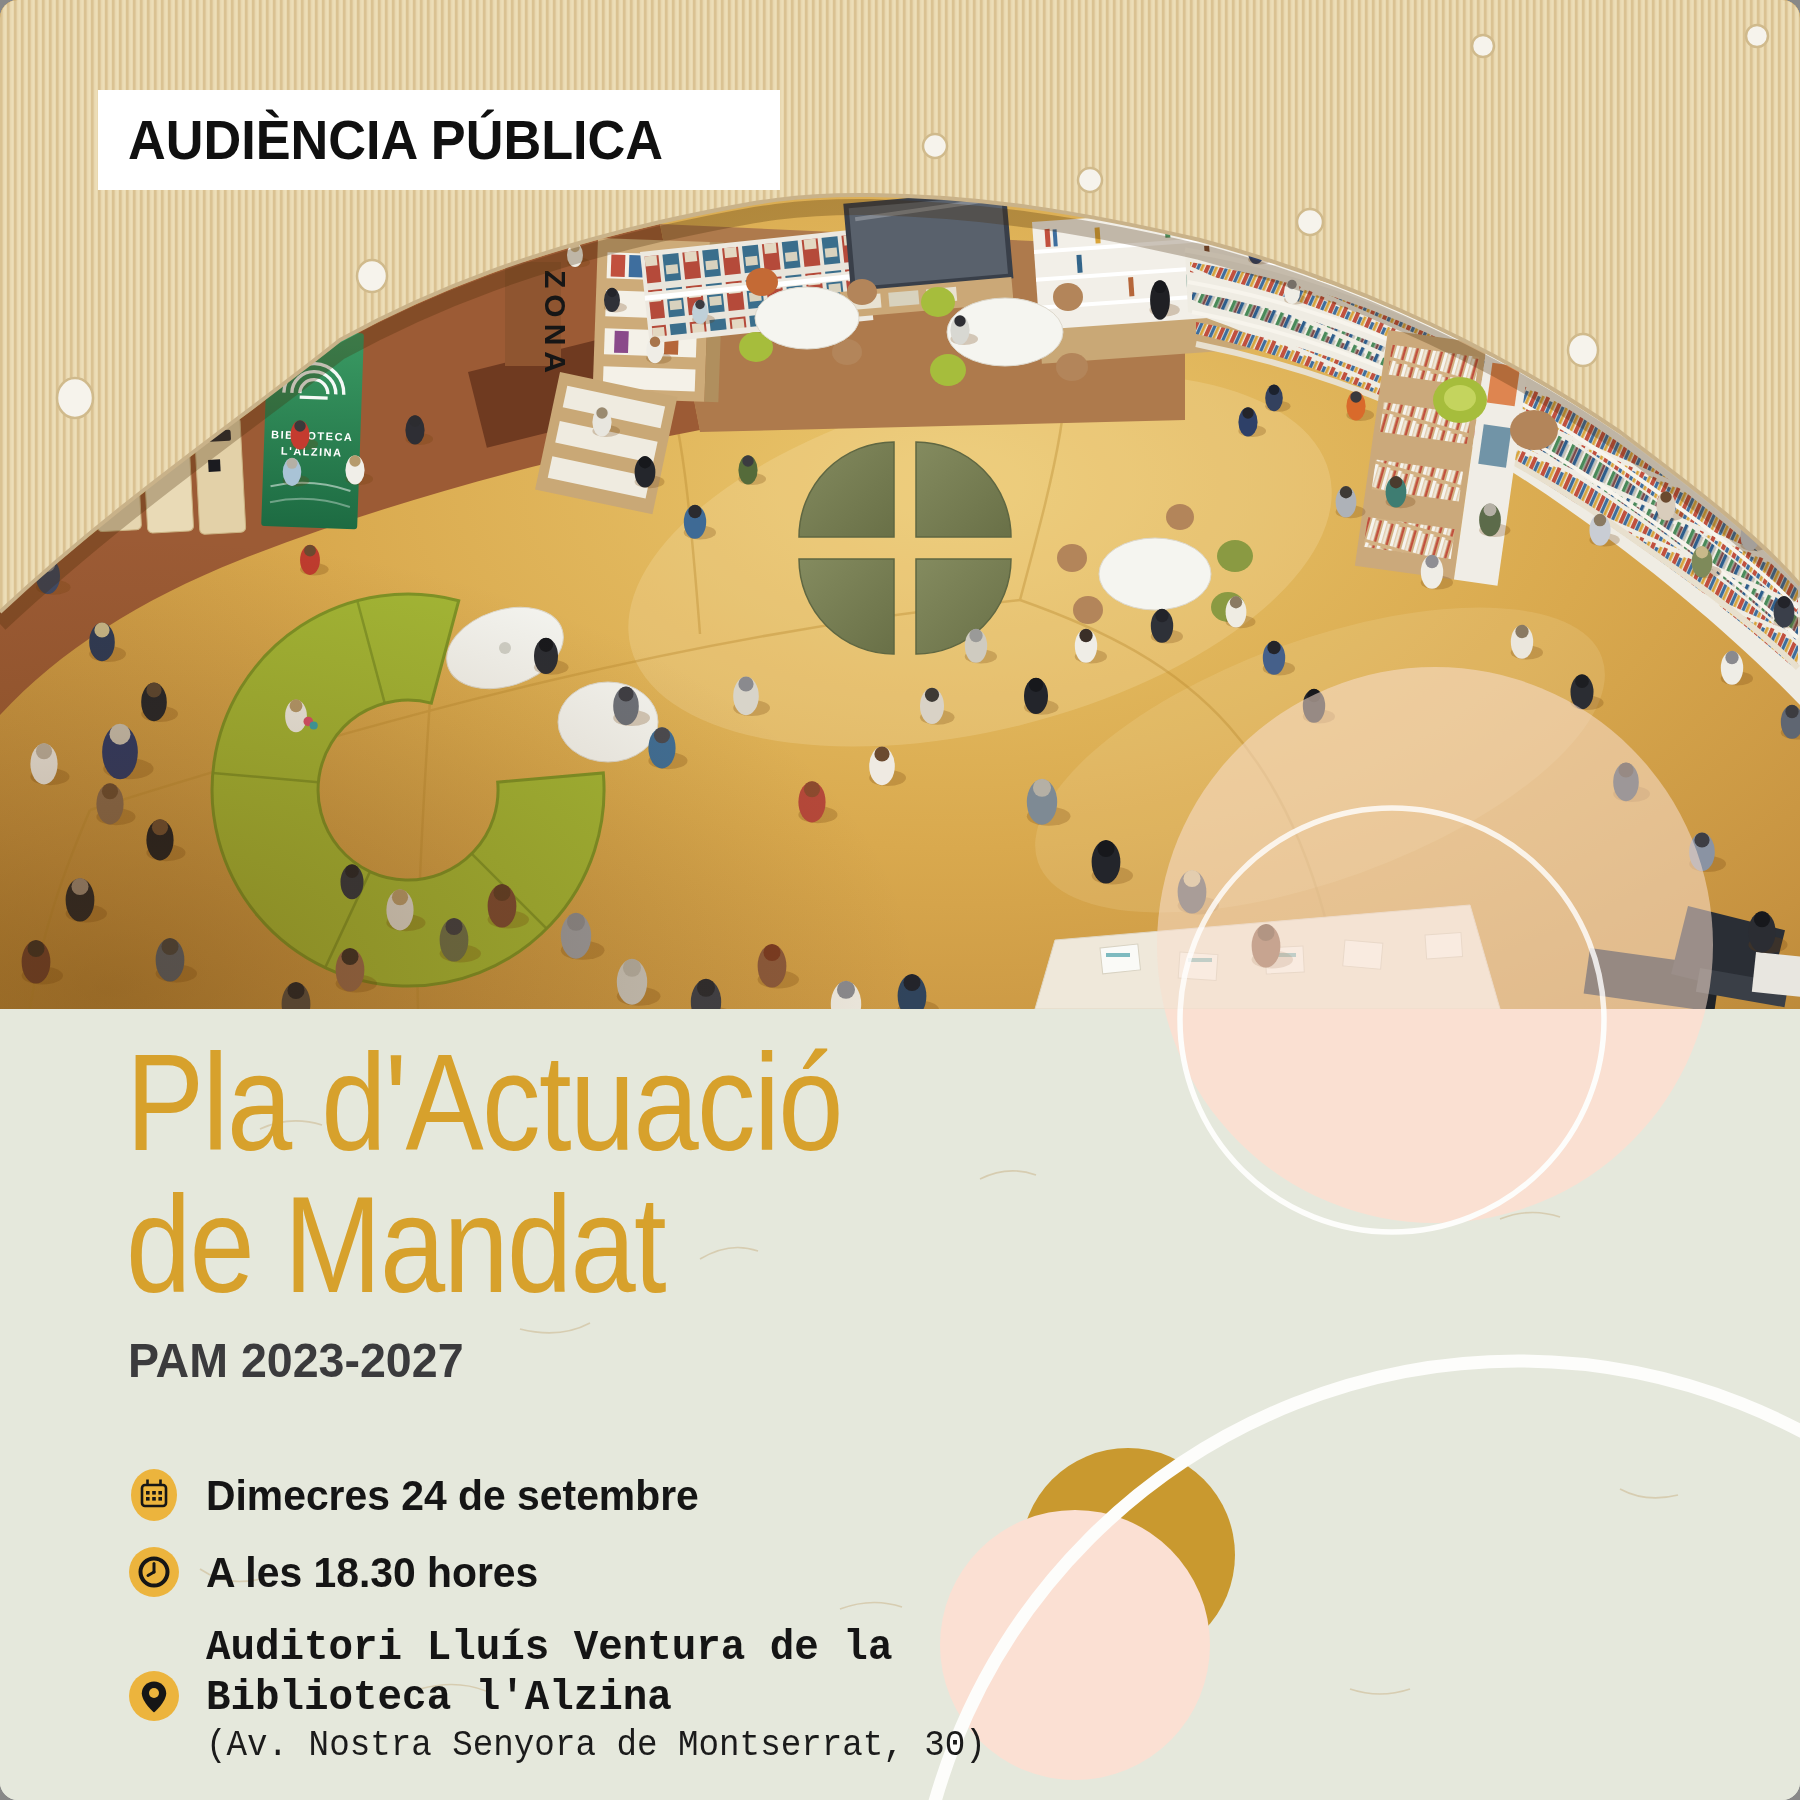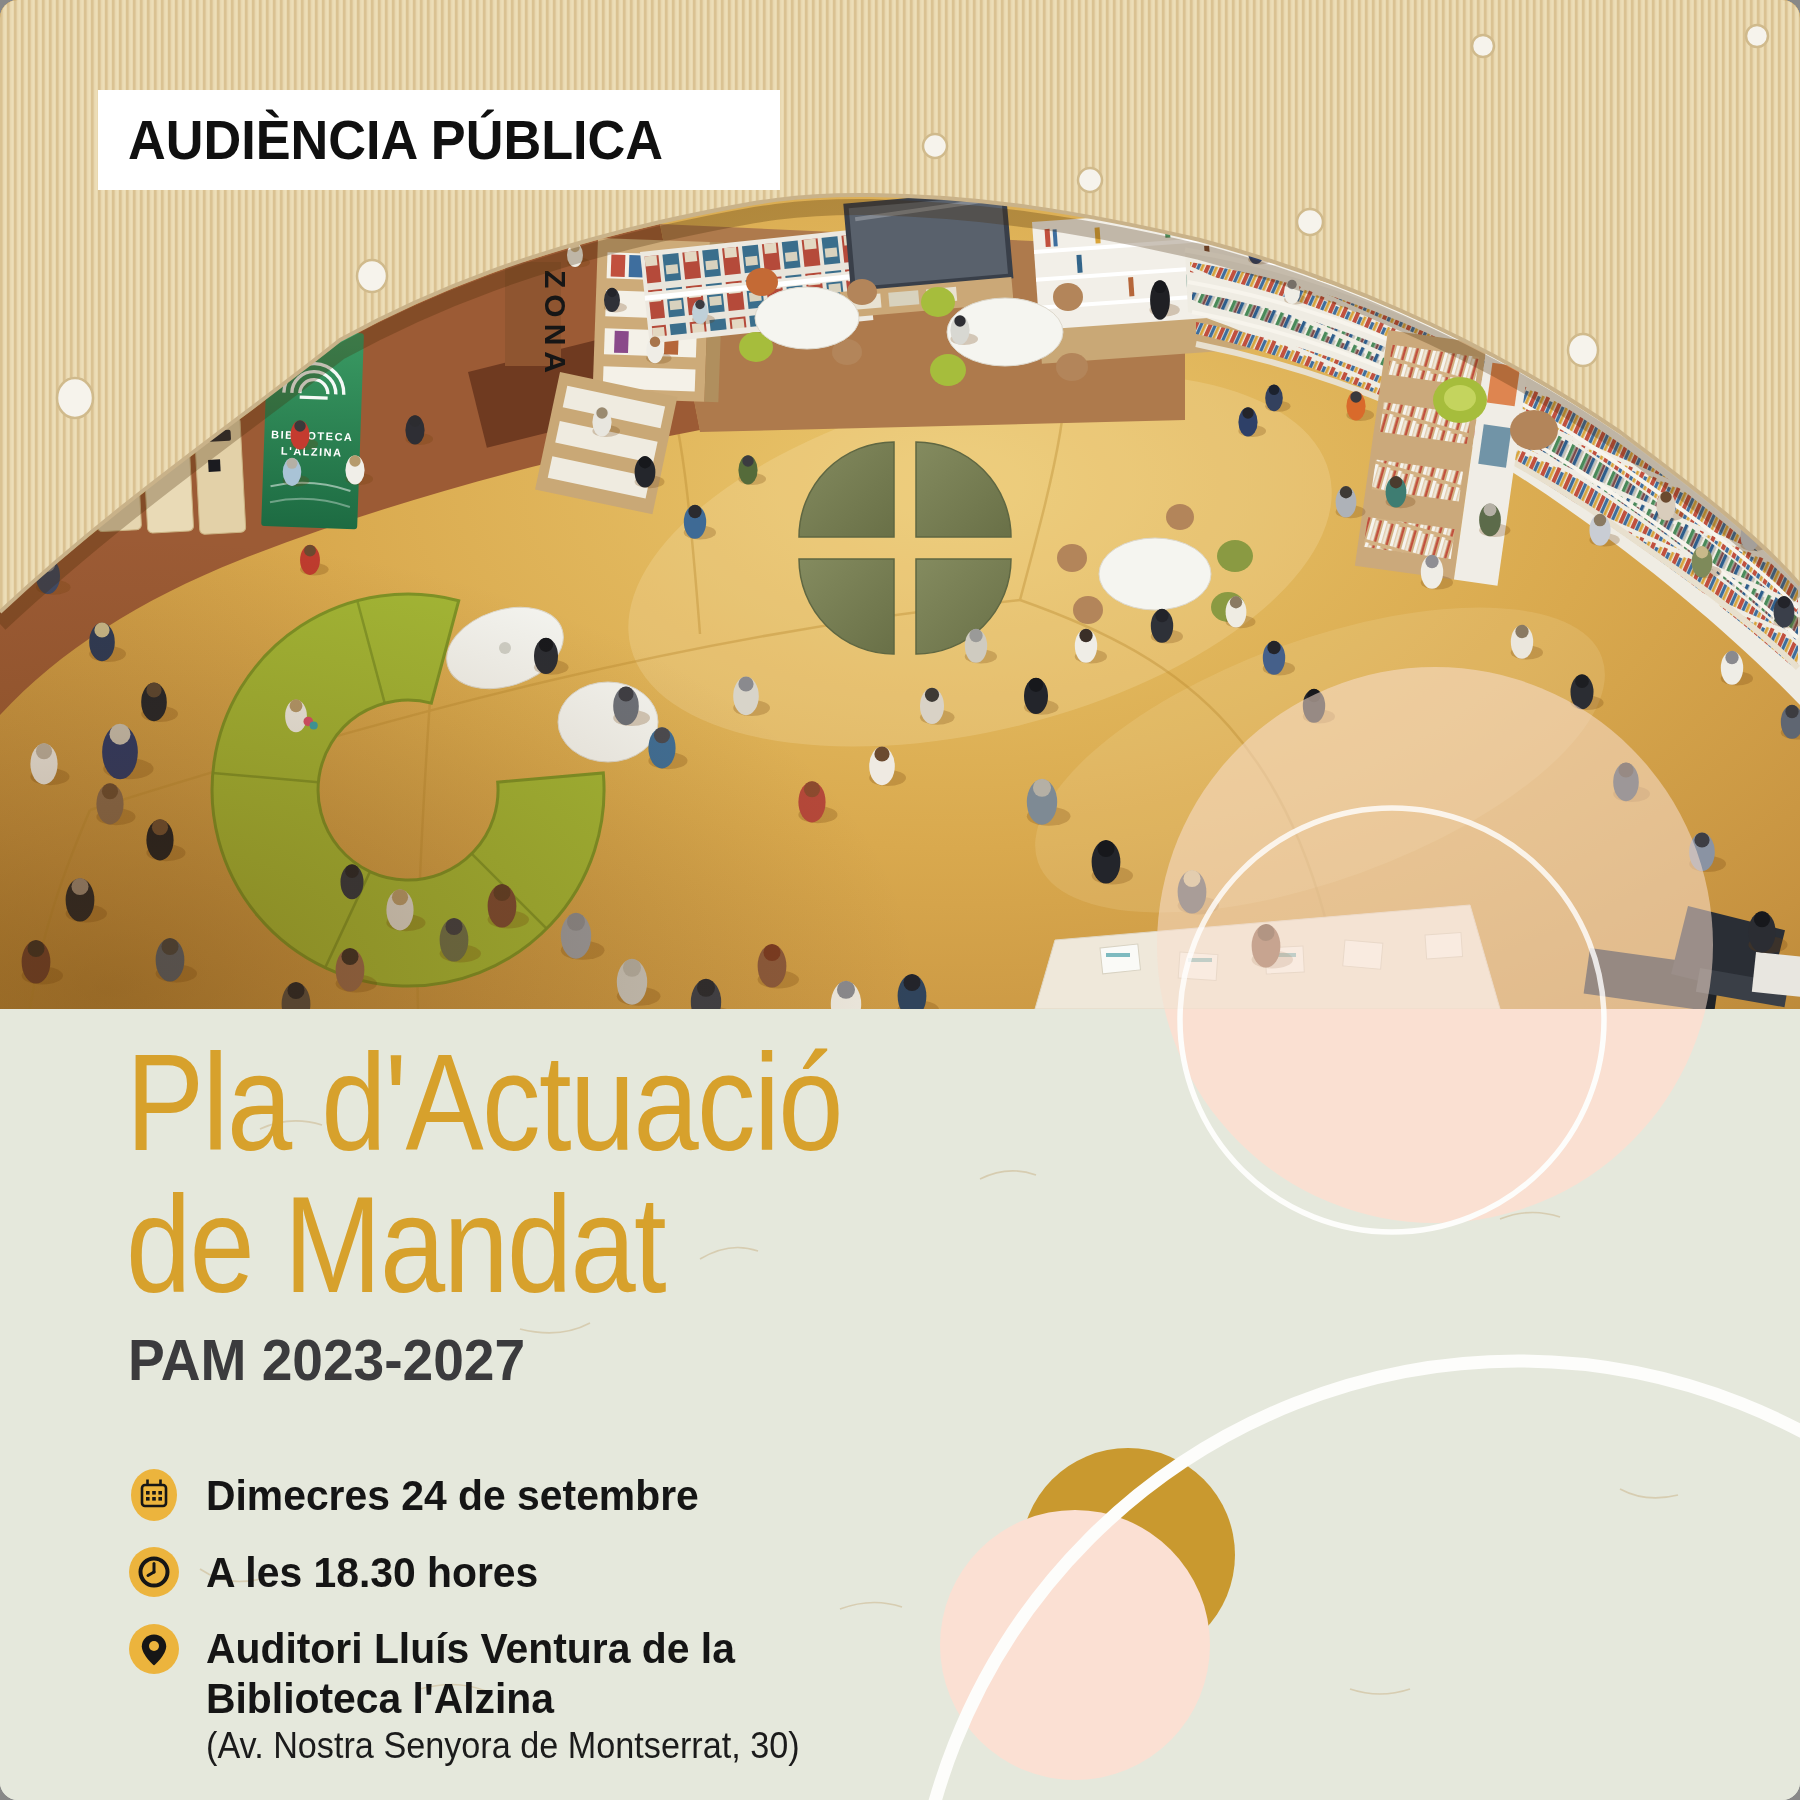--- a/index.html
+++ b/index.html
@@ -9,25 +9,25 @@
   .photo svg{display:block}
   
   .banner{position:absolute;left:98px;top:90px;width:682px;height:100px;background:#FFFFFF;display:flex;align-items:center;padding-left:30px;box-sizing:border-box;}
   .banner span{font-size:55px;font-weight:800;color:#101010;letter-spacing:0px;display:inline-block;transform:scaleX(.95);transform-origin:0 50%;white-space:nowrap;}
   
   .bottom{position:absolute;left:0;top:1009px;width:1800px;height:791px;background:#E5E8DC;overflow:hidden;}
   .deco{position:absolute;left:0;top:0;width:1800px;height:791px;}
   .txt{position:absolute;z-index:5;}
   .title{left:126px;top:22px;font-weight:normal;color:#D7A12C;font-size:138px;line-height:142px;letter-spacing:-2px;white-space:nowrap;}
   .title div{transform:scaleX(.85);transform-origin:0 50%;}
-  .pam{left:128px;top:309px;font-weight:bold;color:#3B3B3D;font-size:58px;line-height:84px;white-space:nowrap;}
+  .pam{left:128px;top:309px;font-weight:bold;color:#3B3B3D;font-size:49px;line-height:84px;white-space:nowrap;}
   .pam div{transform:scaleX(.95);transform-origin:0 50%;}
   .details{left:128px;top:460px;width:820px;display:flex;flex-direction:column;gap:25px;}
   .drow{display:flex;gap:26px;align-items:center;}
-  .drow.loc{align-items:flex-start;}
+  .drow.loc{align-items:center;font-family:Liberation Mono, monospace;}
   .dicon{width:52px;height:52px;flex:0 0 52px;}
   .dtext{font-size:43px;font-weight:bold;color:#151515;line-height:50px;transform:scaleX(.95);transform-origin:0 50%;white-space:nowrap;}
   .addr{font-size:36px;font-weight:normal;color:#1b1b1b;line-height:46px;transform:scaleX(.95);transform-origin:0 50%;white-space:nowrap;}
 </style>
 </head>
 <body>
 
 <div class="poster">
 
   <div class="photo">

